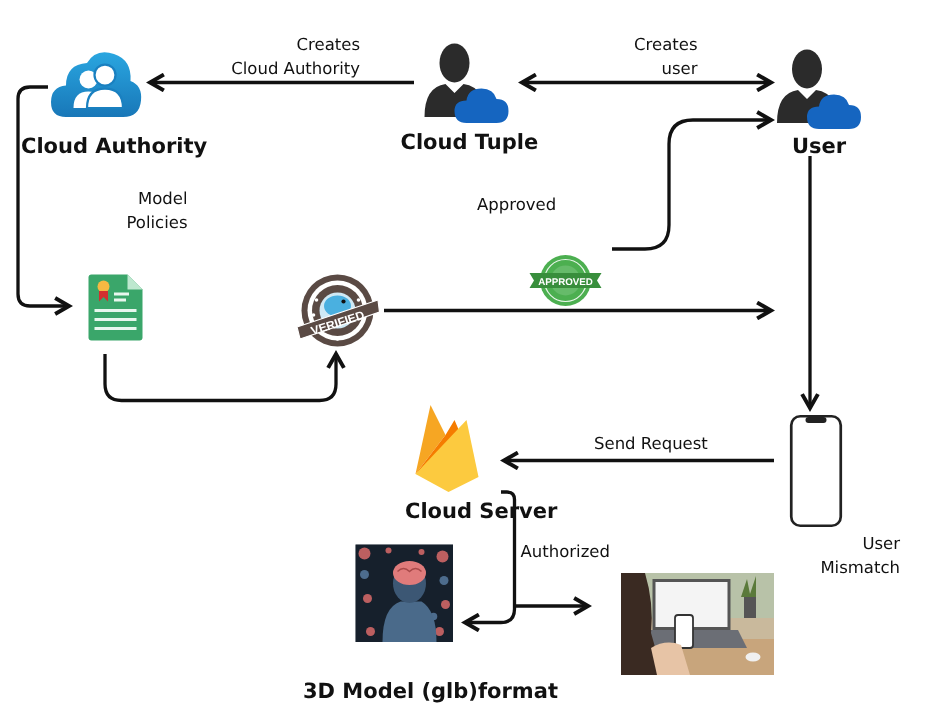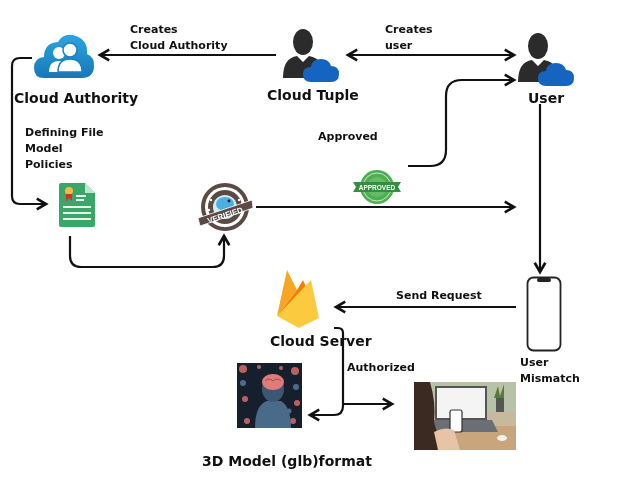--- a/index.html
+++ b/index.html
@@ -1,20 +1,20 @@
 <!DOCTYPE html>
 <html><head>
 <meta charset="utf-8">
 <style>
   html, body { margin:0; padding:0; background:#ffffff; }
   body { width:624px; height:478px; position:relative; overflow:hidden;
          font-family:"DejaVu Sans", "Liberation Sans", sans-serif; color:#111; }
   .abs { position:absolute; }
   svg.wires { position:absolute; left:0; top:0; }
-  .lbl { position:absolute; font-weight:bold; font-size:11px; text-align:left; line-height:16px; color:#111; white-space:nowrap; }
+  .lbl { position:absolute; font-weight:normal; font-size:11px; text-align:right; line-height:16px; color:#111; white-space:nowrap; }
   .node-title { position:absolute; font-weight:bold; font-size:14px; white-space:nowrap; color:#111; }
   .photo { position:absolute; overflow:hidden; }
 </style>
 </head>
 <body>
 
 <svg class="wires" width="624" height="478">
   <defs>
     <marker id="ah" viewBox="0 0 10 10" refX="8" refY="5" markerWidth="6" markerHeight="6" orient="auto-start-reverse">
       <path d="M1,1 L8,5 L1,9" fill="none" stroke="#111" stroke-width="2"></path>
@@ -80,21 +80,20 @@
 <div class="abs" style="left:516px;top:30px;width:60px;height:58px;">
   <svg width="60" height="58" viewBox="0 0 60 58">
     <ellipse cx="22" cy="16" rx="10" ry="13" fill="#2b2b2b"></ellipse>
     <path d="M2,52 Q2,32 16,30 L22,36 L28,30 Q36,31 40,38 L40,52 Z" fill="#2b2b2b"></path>
     <path d="M30,56 Q22,56 22,48 Q22,41 30,41 Q31,33 40,33 Q48,33 50,40 Q58,40 58,48 Q58,56 50,56 Z" fill="#1565c0"></path>
   </svg>
 </div>
 <div class="node-title" style="left:528px;top:90px;">User</div>
 
 <div class="lbl" style="left:25px;top:125px;width:100px;">
-  <div>Defining File</div>
   <div>Model</div>
   <div>Policies</div>
 </div>
 
 <div class="abs" style="left:58px;top:182px;width:38px;height:46px;">
   <svg width="38" height="46" viewBox="0 0 38 46">
     <path d="M3,1 L27,1 L37,11 L37,43 Q37,45 35,45 L3,45 Q1,45 1,43 L1,3 Q1,1 3,1 Z" fill="#3aa66a"></path>
     <path d="M27,1 L27,11 L37,11 Z" fill="#bde8cf"></path>
     <circle cx="11" cy="9" r="4" fill="#f5b942"></circle>
     <path d="M8,12 L8,19 L11,16 L14,19 L14,12 Z" fill="#d32f2f"></path>

